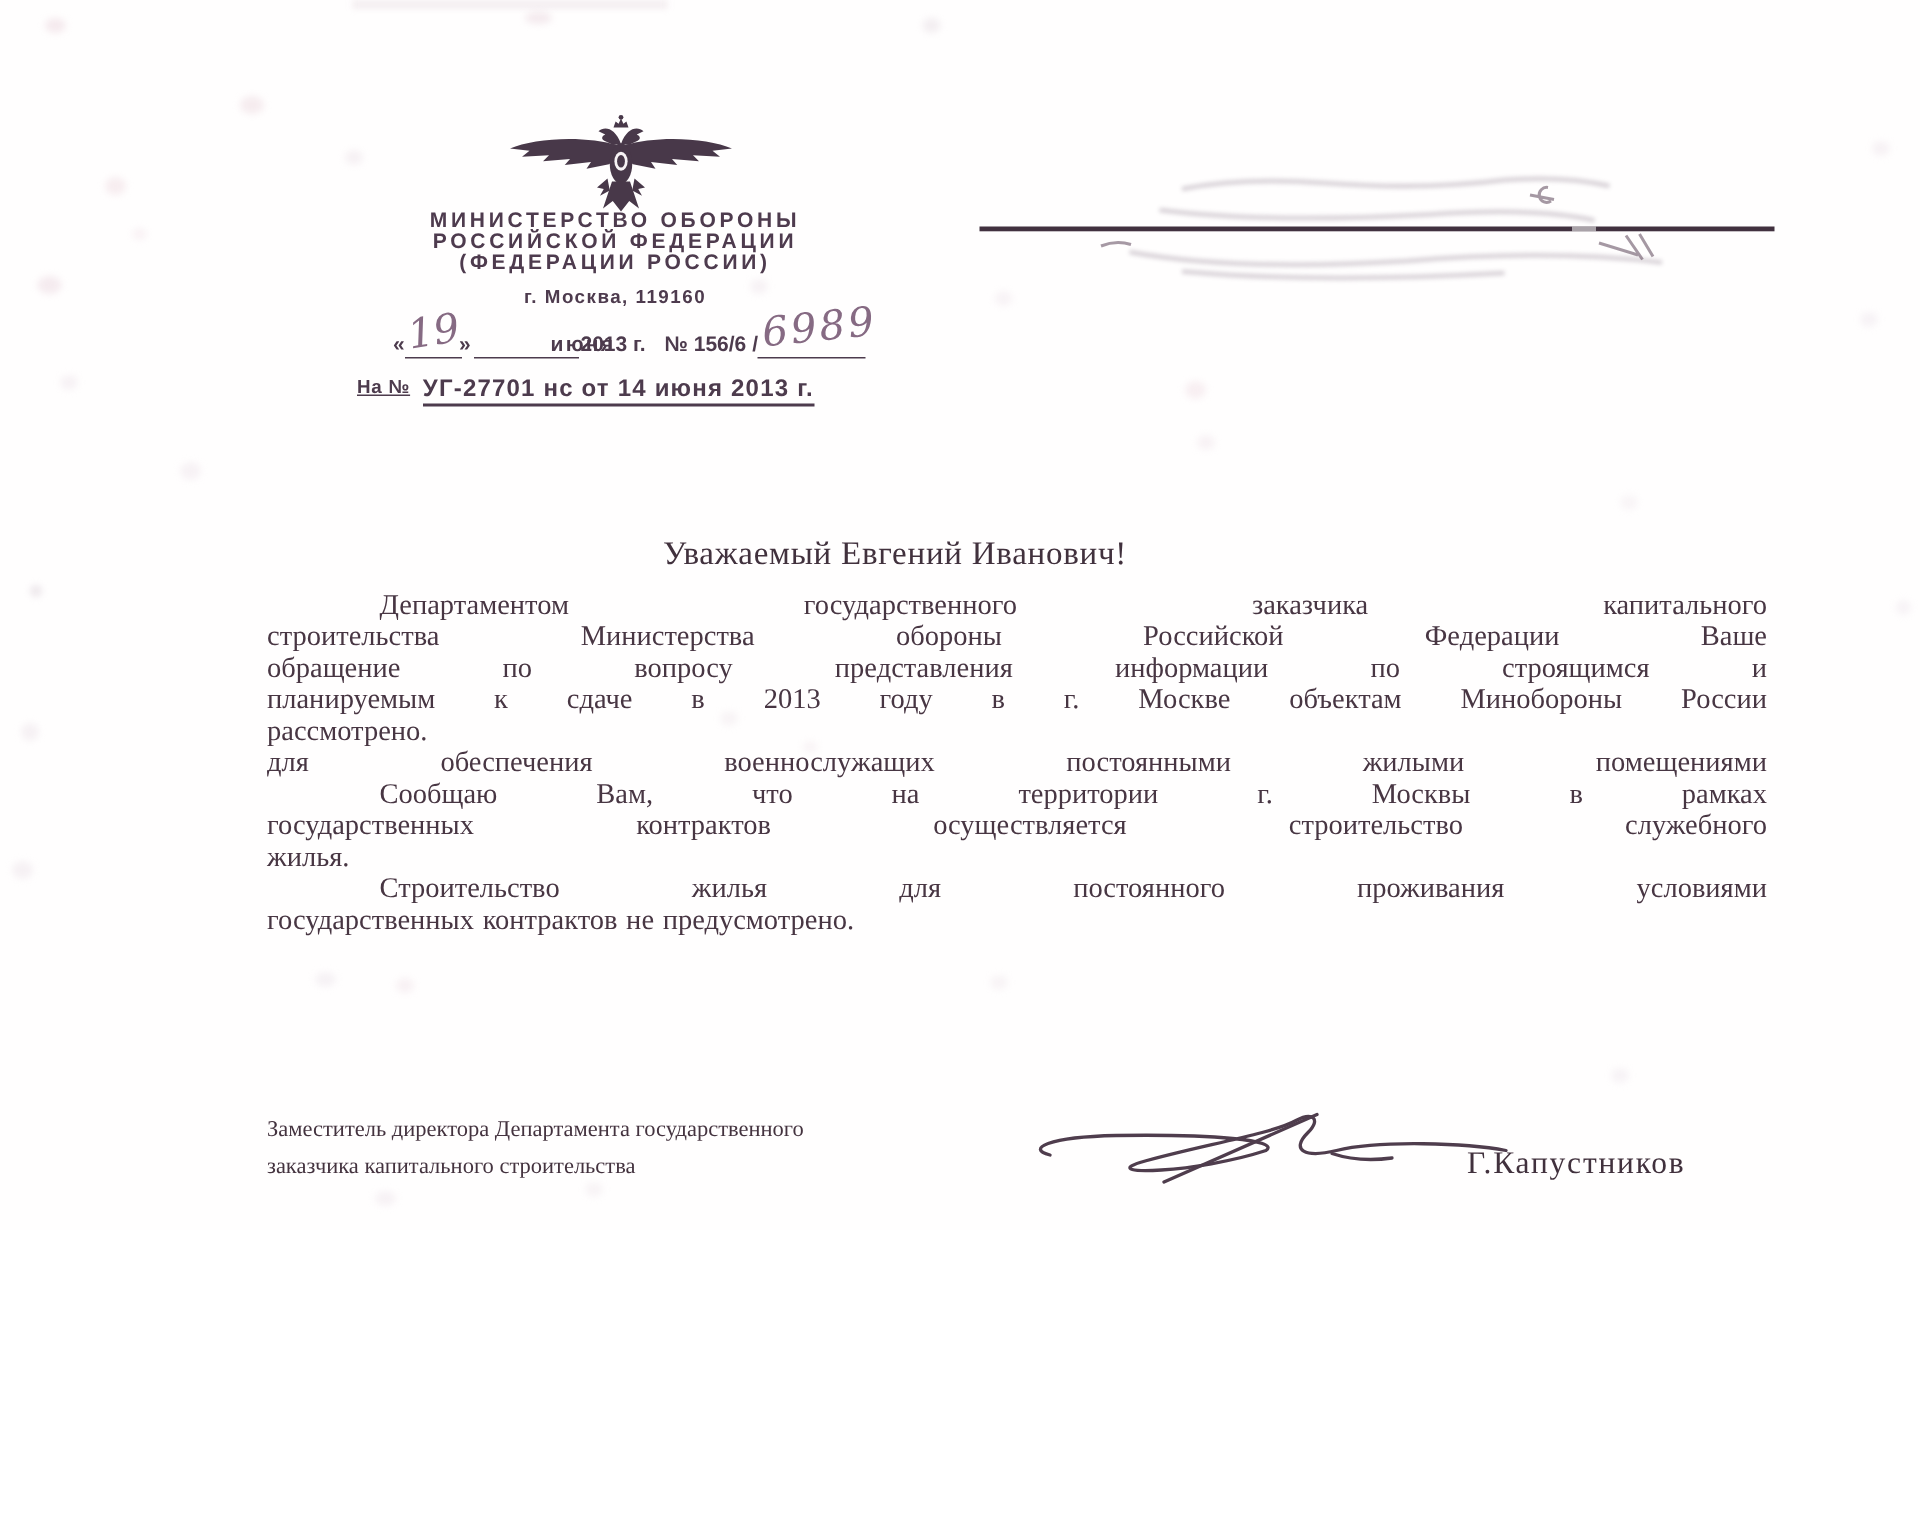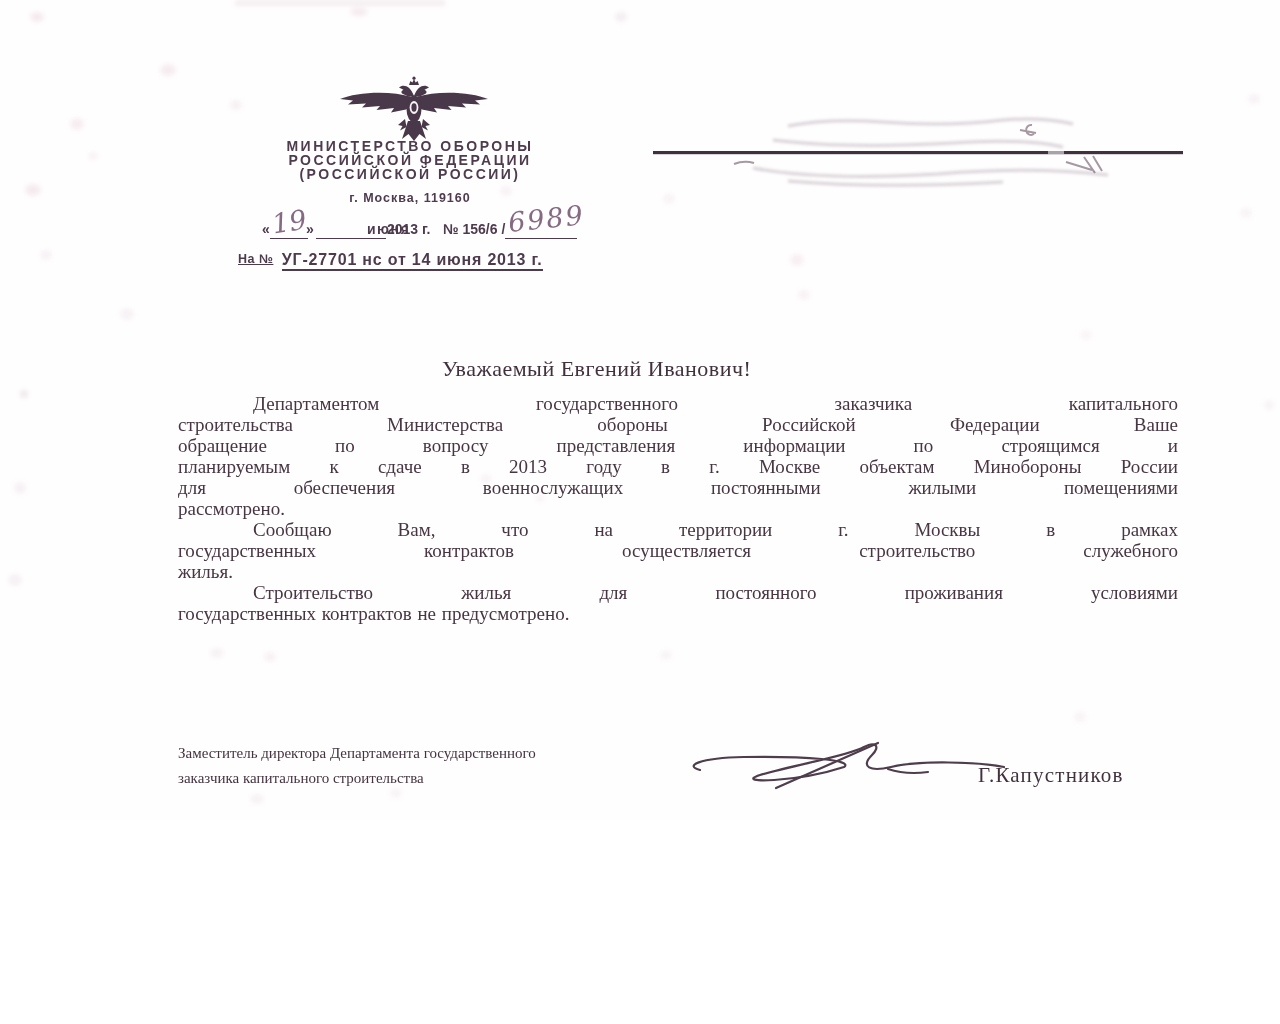--- a/index.html
+++ b/index.html
@@ -124,21 +124,21 @@
       <path d="M70 45 L 64 63 L 70.5 58 L 76 65 L 81.5 58 L 88 63 L 82 45 Z"></path>
     </g>
 
     <ellipse cx="76" cy="31.5" rx="4.4" ry="6.4" fill="#f7f3f5"></ellipse>
     <ellipse cx="76" cy="31.5" rx="2.6" ry="4.2" fill="#483849"></ellipse>
   </svg>
 
   <div class="org">
     <div>МИНИСТЕРСТВО ОБОРОНЫ</div>
     <div>РОССИЙСКОЙ ФЕДЕРАЦИИ</div>
-    <div>(РОССИЙСКОЙ  РОССИИ)</div>
+    <div>(ФЕДЕРАЦИИ  РОССИИ)</div>
   </div>
   <div class="city">г. Москва, 119160</div>
 
   <div class="dateline">
     <span class="dl" style="left:262px;top:221px;">«</span>
     <span class="hand" style="position:absolute;left:272px;top:206px;transform:rotate(-9deg);">19</span>
     <span class="dl" style="left:306px;top:221px;">»</span>
     <span class="dl" style="left:323px;top:221px;letter-spacing:1.5px;margin-left:44px;">июня</span>
     <span class="dl" style="left:387px;top:221px;">2013 г.</span>
     <span class="dl" style="left:443px;top:221px;">№ 156/6 /</span>
@@ -169,22 +169,22 @@
     <rect x="400" y="41" width="16" height="3.2" fill="#ffffff" opacity="0.55"></rect>
   </svg>
 
   <div class="salutation">Уважаемый Евгений Иванович!</div>
 
   <div class="body-col">
     <div class="bline first">Департаментом государственного заказчика капитального</div>
     <div class="bline">строительства Министерства обороны Российской Федерации Ваше</div>
     <div class="bline">обращение по вопросу представления информации по строящимся и</div>
     <div class="bline">планируемым к сдаче в 2013 году в г. Москве объектам Минобороны России</div>
+    <div class="bline last">рассмотрено.</div>
     <div class="bline">для обеспечения военнослужащих постоянными жилыми помещениями</div>
-    <div class="bline last">рассмотрено.</div>
     <div class="bline first">Сообщаю Вам, что на территории г. Москвы в рамках</div>
     <div class="bline">государственных контрактов осуществляется строительство служебного</div>
     <div class="bline last">жилья.</div>
     <div class="bline first">Строительство жилья для постоянного проживания условиями</div>
     <div class="bline last">государственных контрактов не предусмотрено.</div>
   </div>
 
   <div class="sigtitle">
     <div>Заместитель директора Департамента государственного</div>
     <div>заказчика капитального строительства</div>

